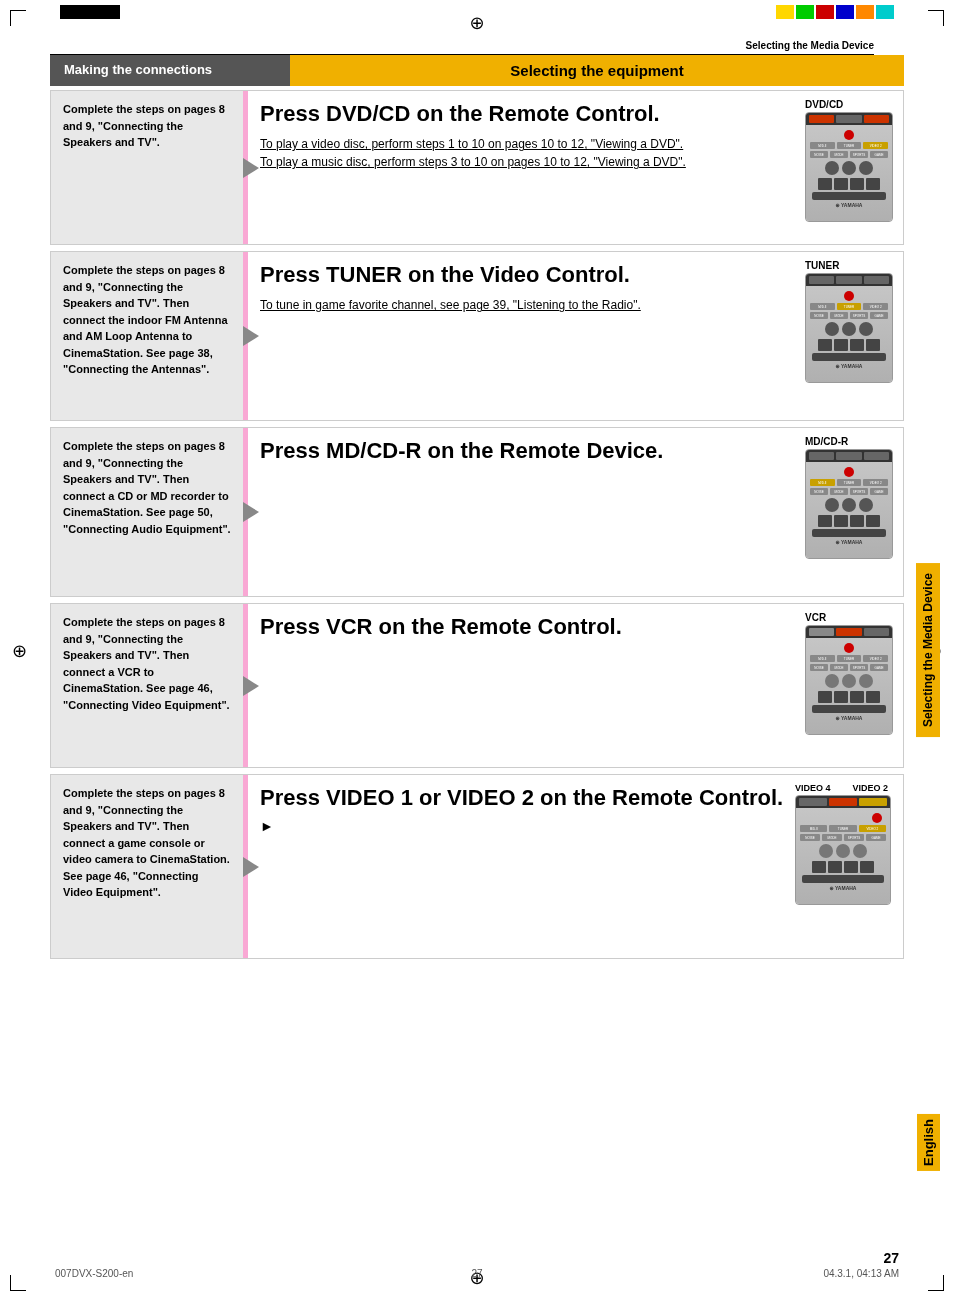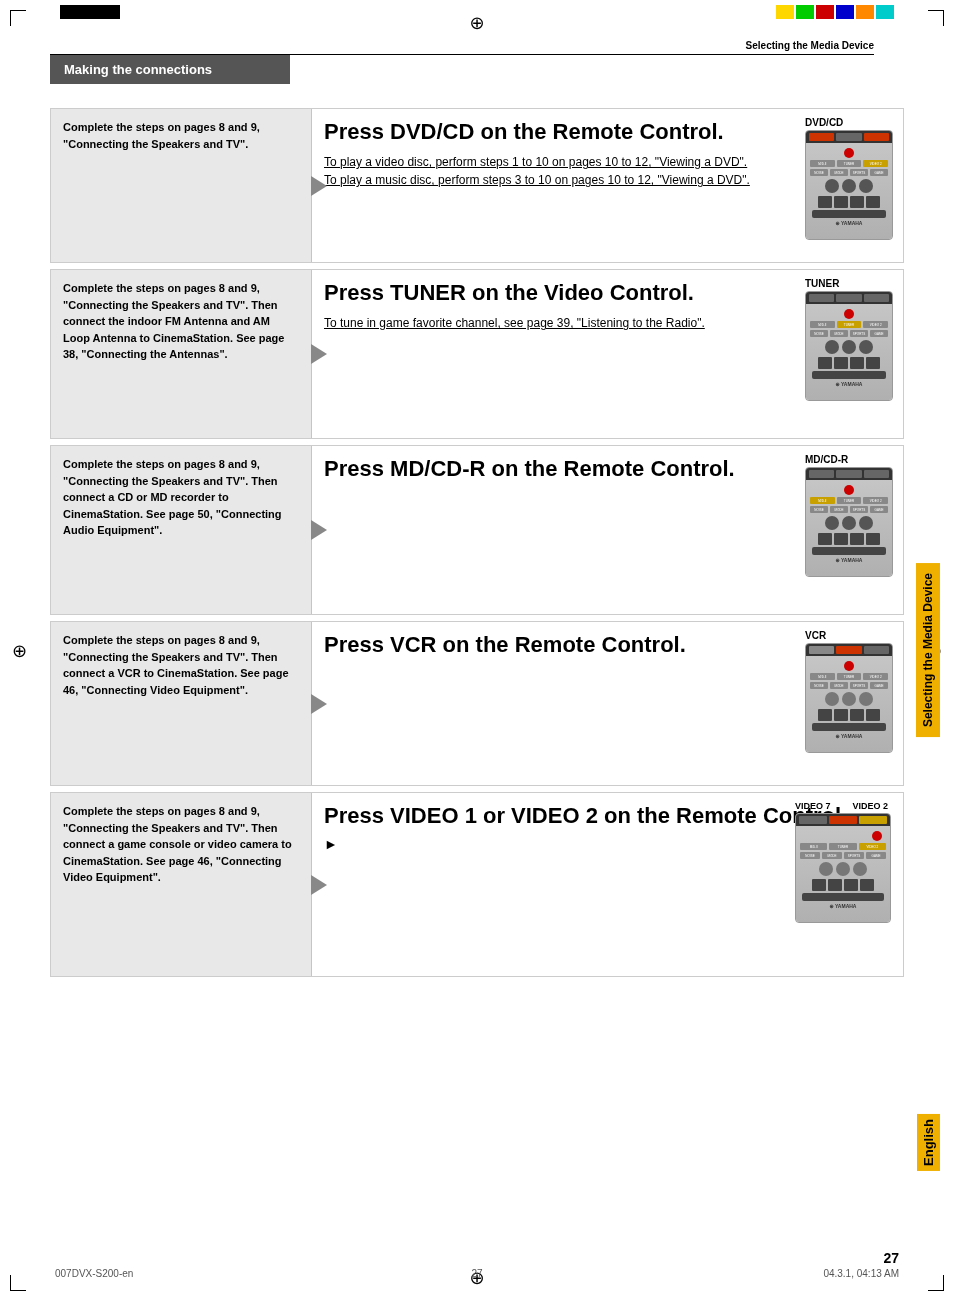--- a/index.html
+++ b/index.html
@@ -49,21 +49,21 @@
       top: 55px;
       left: 50px;
       right: 50px;
       bottom: 55px;
     }
 
     
     .header-row {
       display: flex;
       gap: 0;
-      margin-bottom: 24px;
+      margin-bottom: 4px;
     }
     .header-left {
       background: #555;
       color: #fff;
       font-weight: bold;
       font-size: 13px;
       padding: 7px 14px;
       width: 240px;
       flex-shrink: 0;
     }
@@ -81,21 +81,21 @@
     .content-row {
       display: flex;
       gap: 0;
       margin-bottom: 6px;
       min-height: 165px;
       border: 1px solid #ccc;
     }
     .content-row.last { min-height: 170px; }
 
     .left-col {
-      width: 260px;
+      width: 192px;
       flex-shrink: 0;
       background: #e8e8e8;
       padding: 10px 12px;
       font-size: 11px;
       font-weight: bold;
       line-height: 1.5;
       position: relative;
     }
 
     .arrow-right {
@@ -109,21 +109,21 @@
       border-bottom: 10px solid transparent;
       border-left: 16px solid #888;
       z-index: 10;
     }
 
     .right-col {
       flex: 1;
       padding: 10px 12px;
       background: #fff;
       position: relative;
-      border-left: 1px solid #f9a8d4;
+      border-left: 5px solid #f9a8d4;
     }
 
     .press-title {
       font-size: 22px;
       font-weight: bold;
       line-height: 1.2;
       margin-bottom: 8px;
     }
 
     .press-desc {
@@ -334,20 +334,21 @@
 <div class="crosshair crosshair-right">⊕</div>
 
 <div style="position:absolute;top:40px;left:50px;right:80px;display:flex;justify-content:flex-end;border-bottom:1.5px solid #000;padding-bottom:3px;">
   <span style="font-size:10px;font-weight:bold;">Selecting the Media Device</span>
 </div>
 
 <div class="main-content">
 
   <div class="header-row">
     <div class="header-left">Making the connections</div>
+    <div class="header-right">Selecting the equipment</div>
   </div>
 
   <div class="content-row" style="min-height:155px;">
     <div class="left-col">
       <span style="font-size:11px;font-weight:bold;line-height:1.5;">Complete the steps on pages 8 and 9, "Connecting the Speakers and TV".</span>
       <div class="arrow-right"></div>
     </div>
     <div class="right-col">
       <div style="display:flex;gap:8px;">
         <div style="flex:1;">
@@ -452,21 +453,21 @@
   </div>
 
   <div class="content-row" style="min-height:170px;">
     <div class="left-col">
       <span style="font-size:11px;font-weight:bold;line-height:1.5;">Complete the steps on pages 8 and 9, "Connecting the Speakers and TV". Then connect a CD or MD recorder to CinemaStation. See page 50, "Connecting Audio Equipment".</span>
       <div class="arrow-right"></div>
     </div>
     <div class="right-col">
       <div style="display:flex;gap:8px;">
         <div style="flex:1;">
-          <div class="press-title">Press MD/CD-R on the Remote Control.</div>
+          <div class="press-title">Press MD/CD-R on the Remote Device.</div>
         </div>
         <div class="remote-img">
           <div class="remote-label">MD/CD-R</div>
           <div class="remote-box">
             <div class="remote-inner">
               <div class="remote-top-bar">
                 <div class="remote-top-btn"></div>
                 <div class="remote-top-btn"></div>
                 <div class="remote-top-btn"></div>
               </div>
@@ -565,21 +566,21 @@
     <div class="right-col">
       <div style="display:flex;gap:8px;">
         <div style="flex:1;">
           <div class="press-title">Press VIDEO 1 or VIDEO 2 on the Remote Control.</div>
           <div class="note-box">
             <span class="note-arrow">►</span>
           </div>
         </div>
         <div class="remote-img" style="width:100px;">
           <div style="display:flex;gap:2px;font-size:9px;font-weight:bold;margin-bottom:2px;">
-            <span>VIDEO 7</span>
+            <span>VIDEO 4</span>
             <span style="margin-left:20px;">VIDEO 2</span>
           </div>
           <div class="remote-box" style="width:96px;">
             <div class="remote-inner">
               <div class="remote-top-bar">
                 <div class="remote-top-btn"></div>
                 <div class="remote-top-btn" style="background:#cc3300;"></div>
                 <div class="remote-top-btn" style="background:#c8a000;"></div>
               </div>
               <div class="remote-mid">

